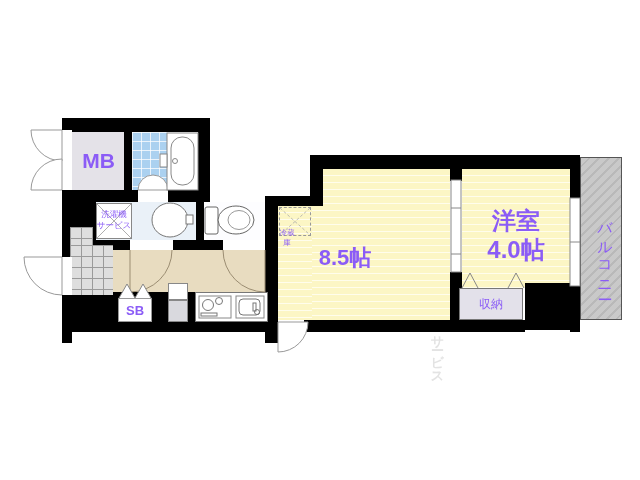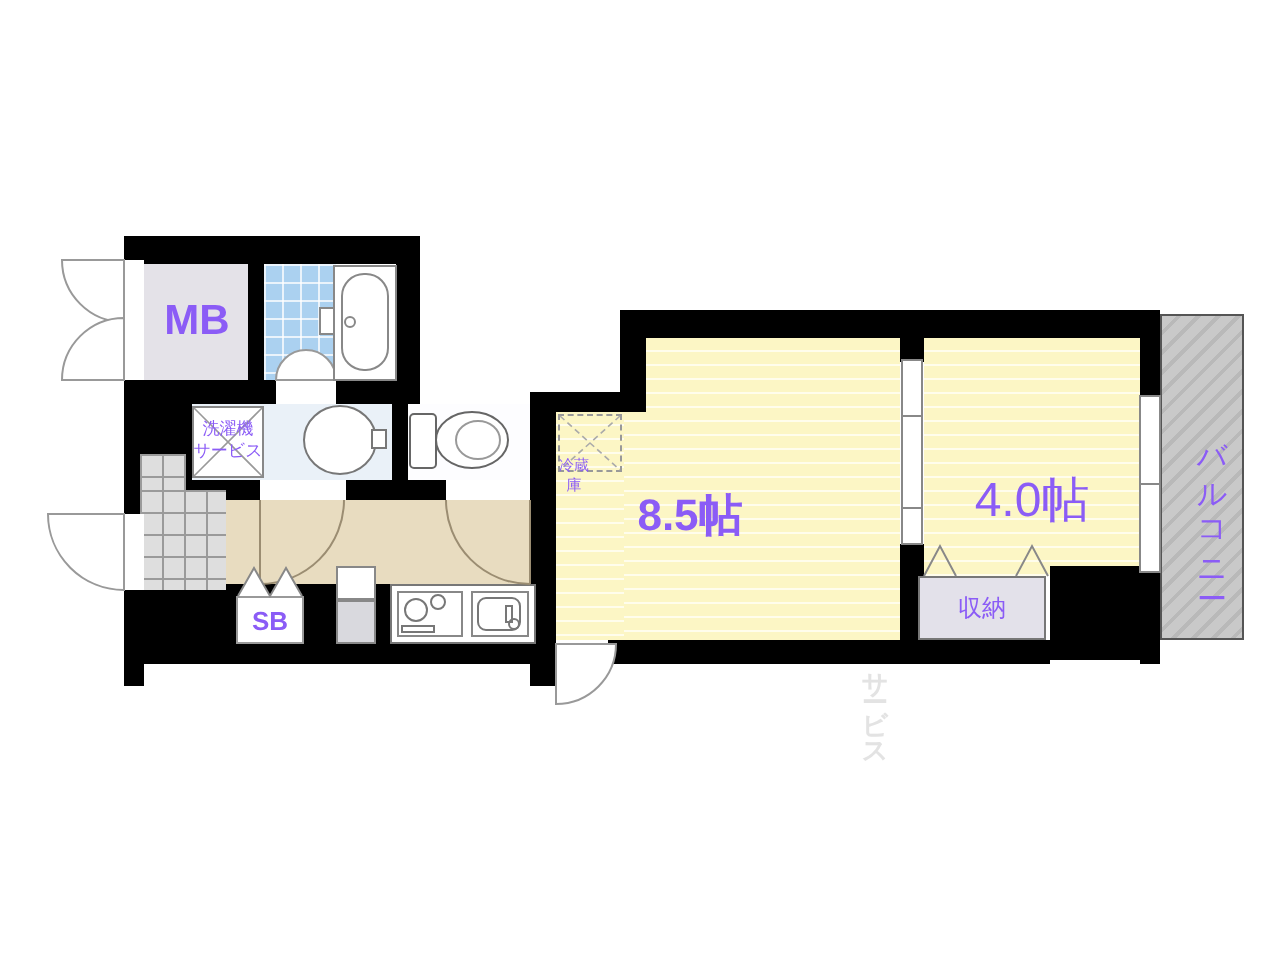--- a/index.html
+++ b/index.html
@@ -137,17 +137,18 @@
     <path d="M280,208 L310,235 M310,208 L280,235" stroke="#aaa" stroke-width="0.8" stroke-dasharray="3,2"></path>
   </svg>
 
   <div class="lbl tx" style="left:72px;top:149px;width:53px;font-size:21px;font-weight:bold;">MB</div>
   <div class="lbl tx" style="left:96px;top:209px;width:36px;font-size:8.5px;line-height:11px;">
     <div>洗濯機</div>
     <div>サービス</div>
   </div>
   <div class="lbl tx" style="left:279px;top:217px;width:16px;font-size:7.5px;margin-top:11px;">冷蔵庫</div>
   <div class="lbl tx" style="left:280px;top:243px;width:130px;font-size:22px;font-weight:bold;">8.5帖</div>
-  <div class="lbl tx" style="left:462px;top:234px;width:108px;font-size:24px;font-weight:normal;">4.0帖</div>
+  <div class="lbl tx" style="left:462px;top:205px;width:108px;font-size:24px;font-weight:bold;">洋室</div>
+  <div class="lbl tx" style="left:462px;top:234px;width:108px;font-size:24px;font-weight:bold;">4.0帖</div>
   <div class="lbl tx" style="left:590px;top:183px;width:24px;height:140px;font-size:15px;writing-mode:vertical-rl;letter-spacing:3px;">バルコニー</div>
   <div class="lbl tx" style="left:459px;top:296px;width:64px;font-size:12px;">収納</div>
   <div class="lbl tx" style="left:118px;top:303px;width:34px;font-size:13px;font-weight:bold;">SB</div>
 </div>
 
 </body></html>

